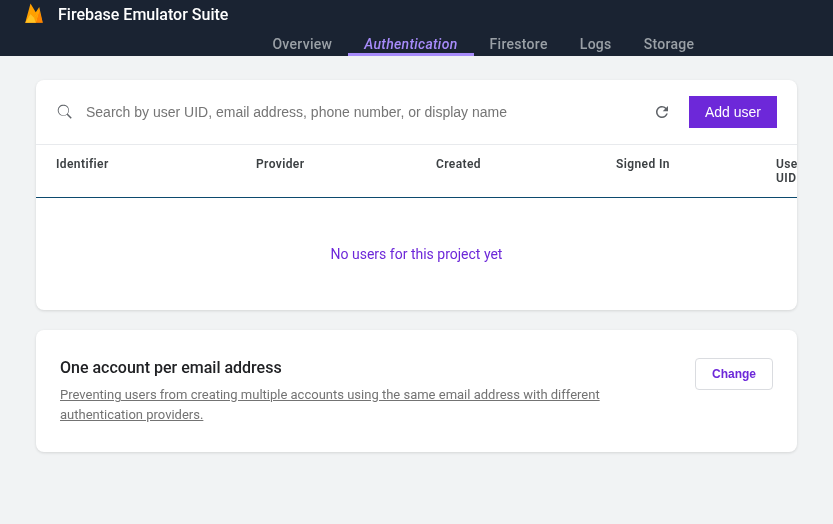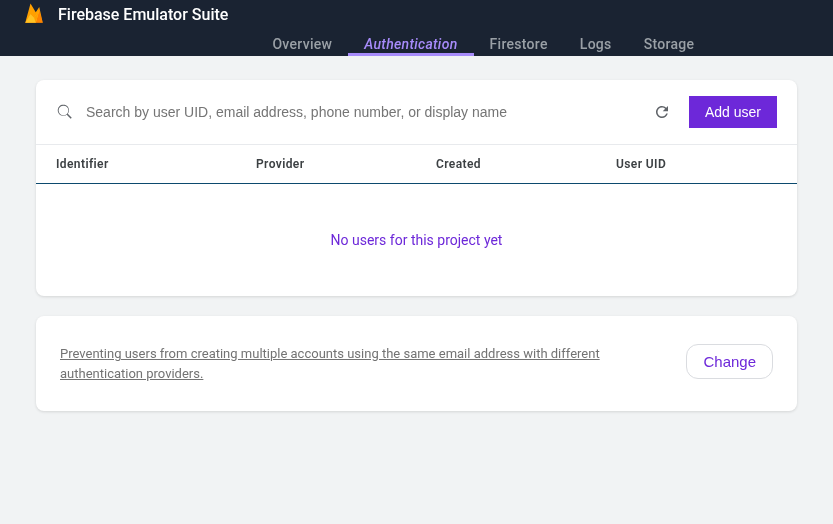--- a/index.html
+++ b/index.html
@@ -162,24 +162,24 @@
       font-size: 13px;
       color: #737373;
       line-height: 1.5;
       max-width: 580px;
       text-decoration: underline;
     }
     .change-btn {
       background: #ffffff;
       color: #6d28d9;
       border: 1px solid #dadce0;
-      border-radius: 12px;
+      border-radius: 4px;
       padding: 8px 16px;
-      font-size: 15px;
-      font-weight: 400;
+      font-size: 12px;
+      font-weight: 700;
       cursor: pointer;
       white-space: nowrap;
       flex-shrink: 0;
     }
   </style>
 </head>
 <body>
 
 <header class="header">
   <div class="logo-area">
@@ -217,28 +217,30 @@
             <path d="M17.65 6.35A7.958 7.958 0 0 0 12 4c-4.42 0-7.99 3.58-7.99 8s3.57 8 7.99 8c3.73 0 6.84-2.55 7.73-6h-2.08A5.99 5.99 0 0 1 12 18c-3.31 0-6-2.69-6-6s2.69-6 6-6c1.66 0 3.14.69 4.22 1.78L13 11h7V4l-2.35 2.35z"></path>
           </svg>
       </button>
       <button class="add-user-btn">Add user</button>
     </div>
 
     <div class="table-header">
       <span class="table-header-cell">Identifier</span>
       <span class="table-header-cell">Provider</span>
       <span class="table-header-cell">Created</span>
+      <span class="table-header-cell">Signed In</span>
       <span class="table-header-cell">User UID</span>
     </div>
 
     <div class="table-empty">
       <span>No users for this project yet</span>
     </div>
   </div>
 
   <div class="settings-card">
     <div class="settings-text">
+      <h3>One account per email address</h3>
       <p>Preventing users from creating multiple accounts using the same email address with different authentication providers.</p>
     </div>
     <button class="change-btn">Change</button>
   </div>
 
 </main>
 
 </body></html>

